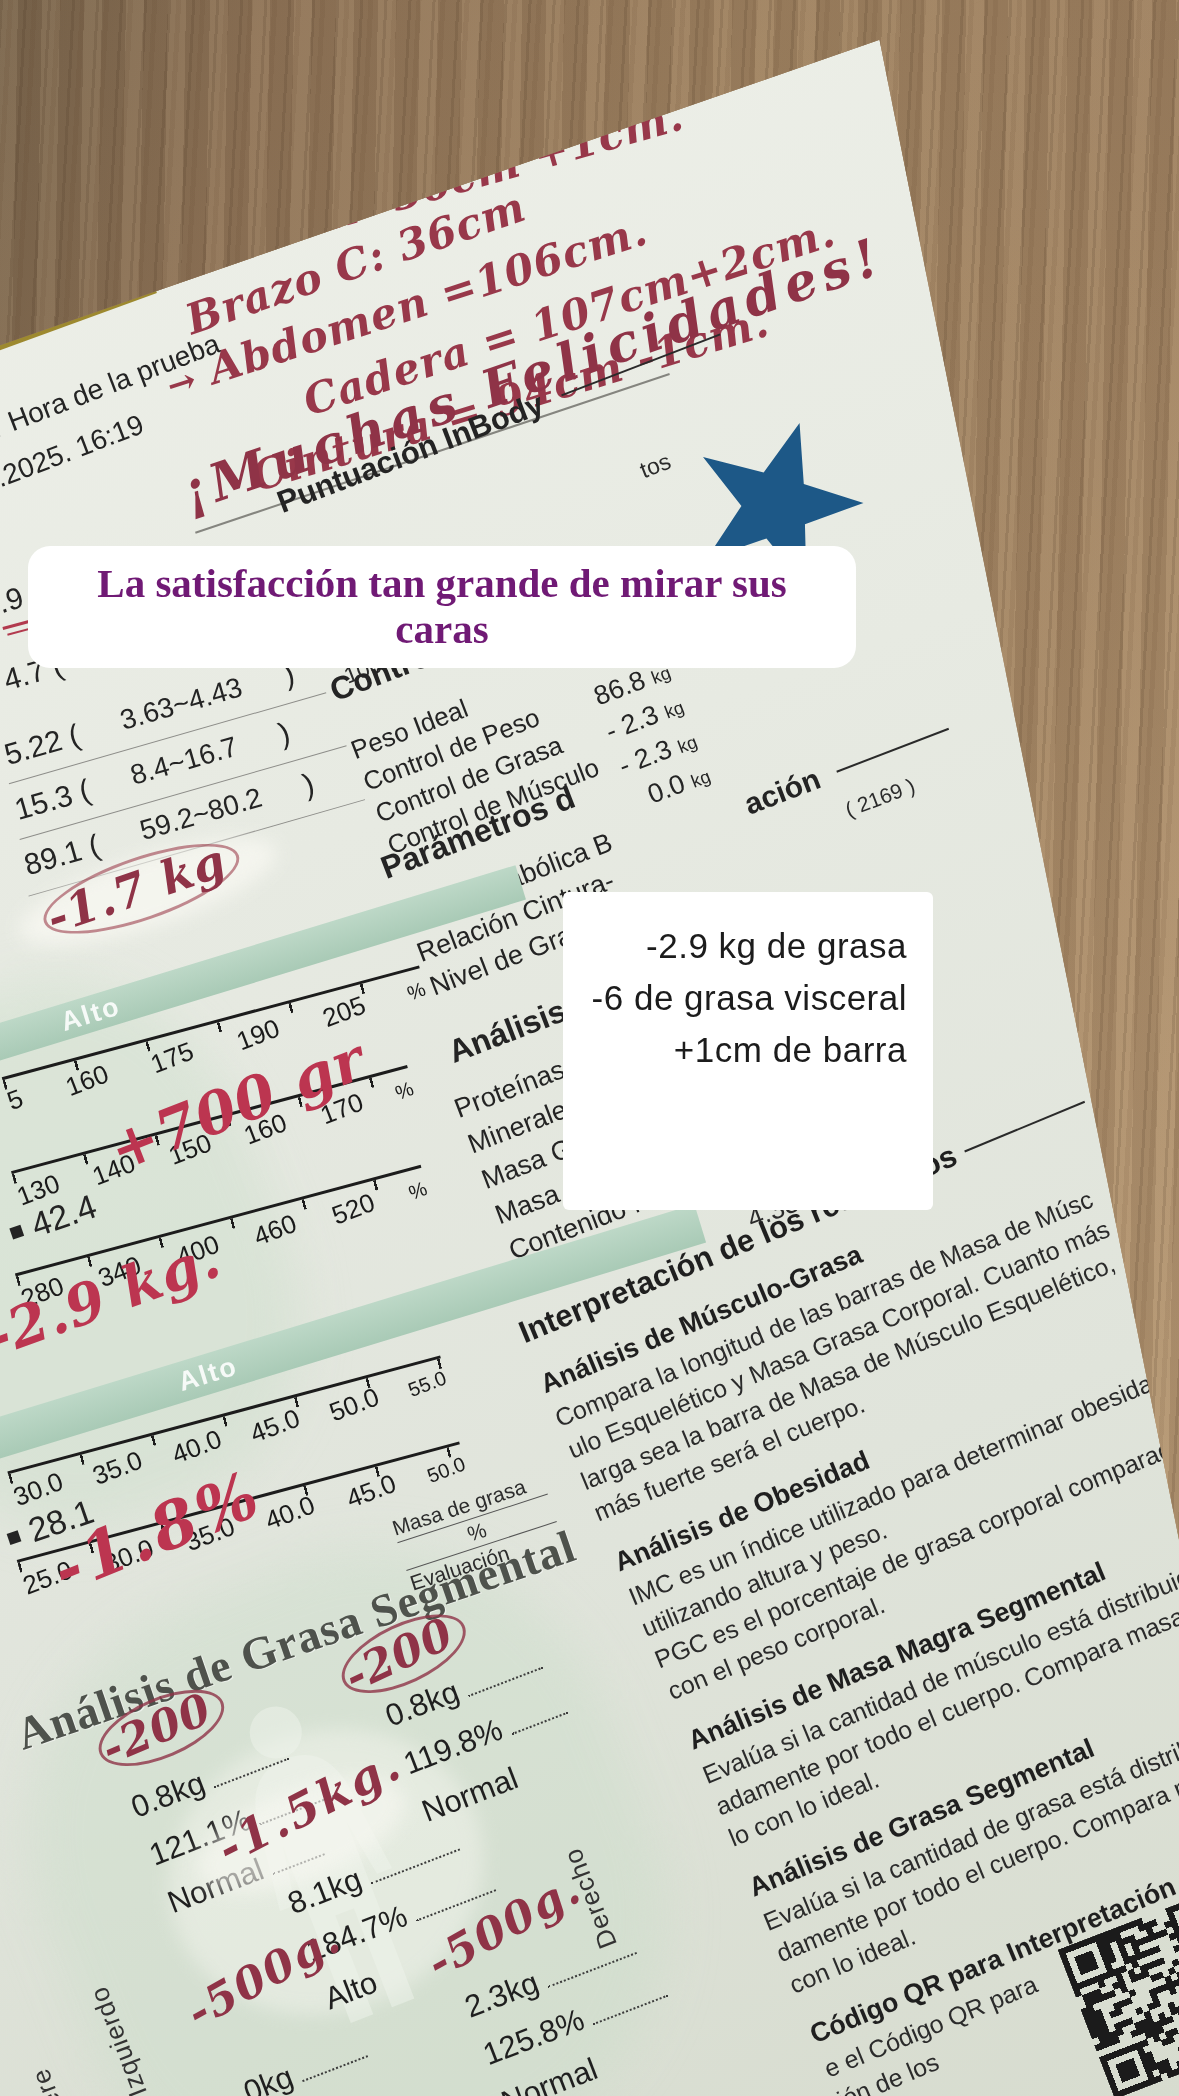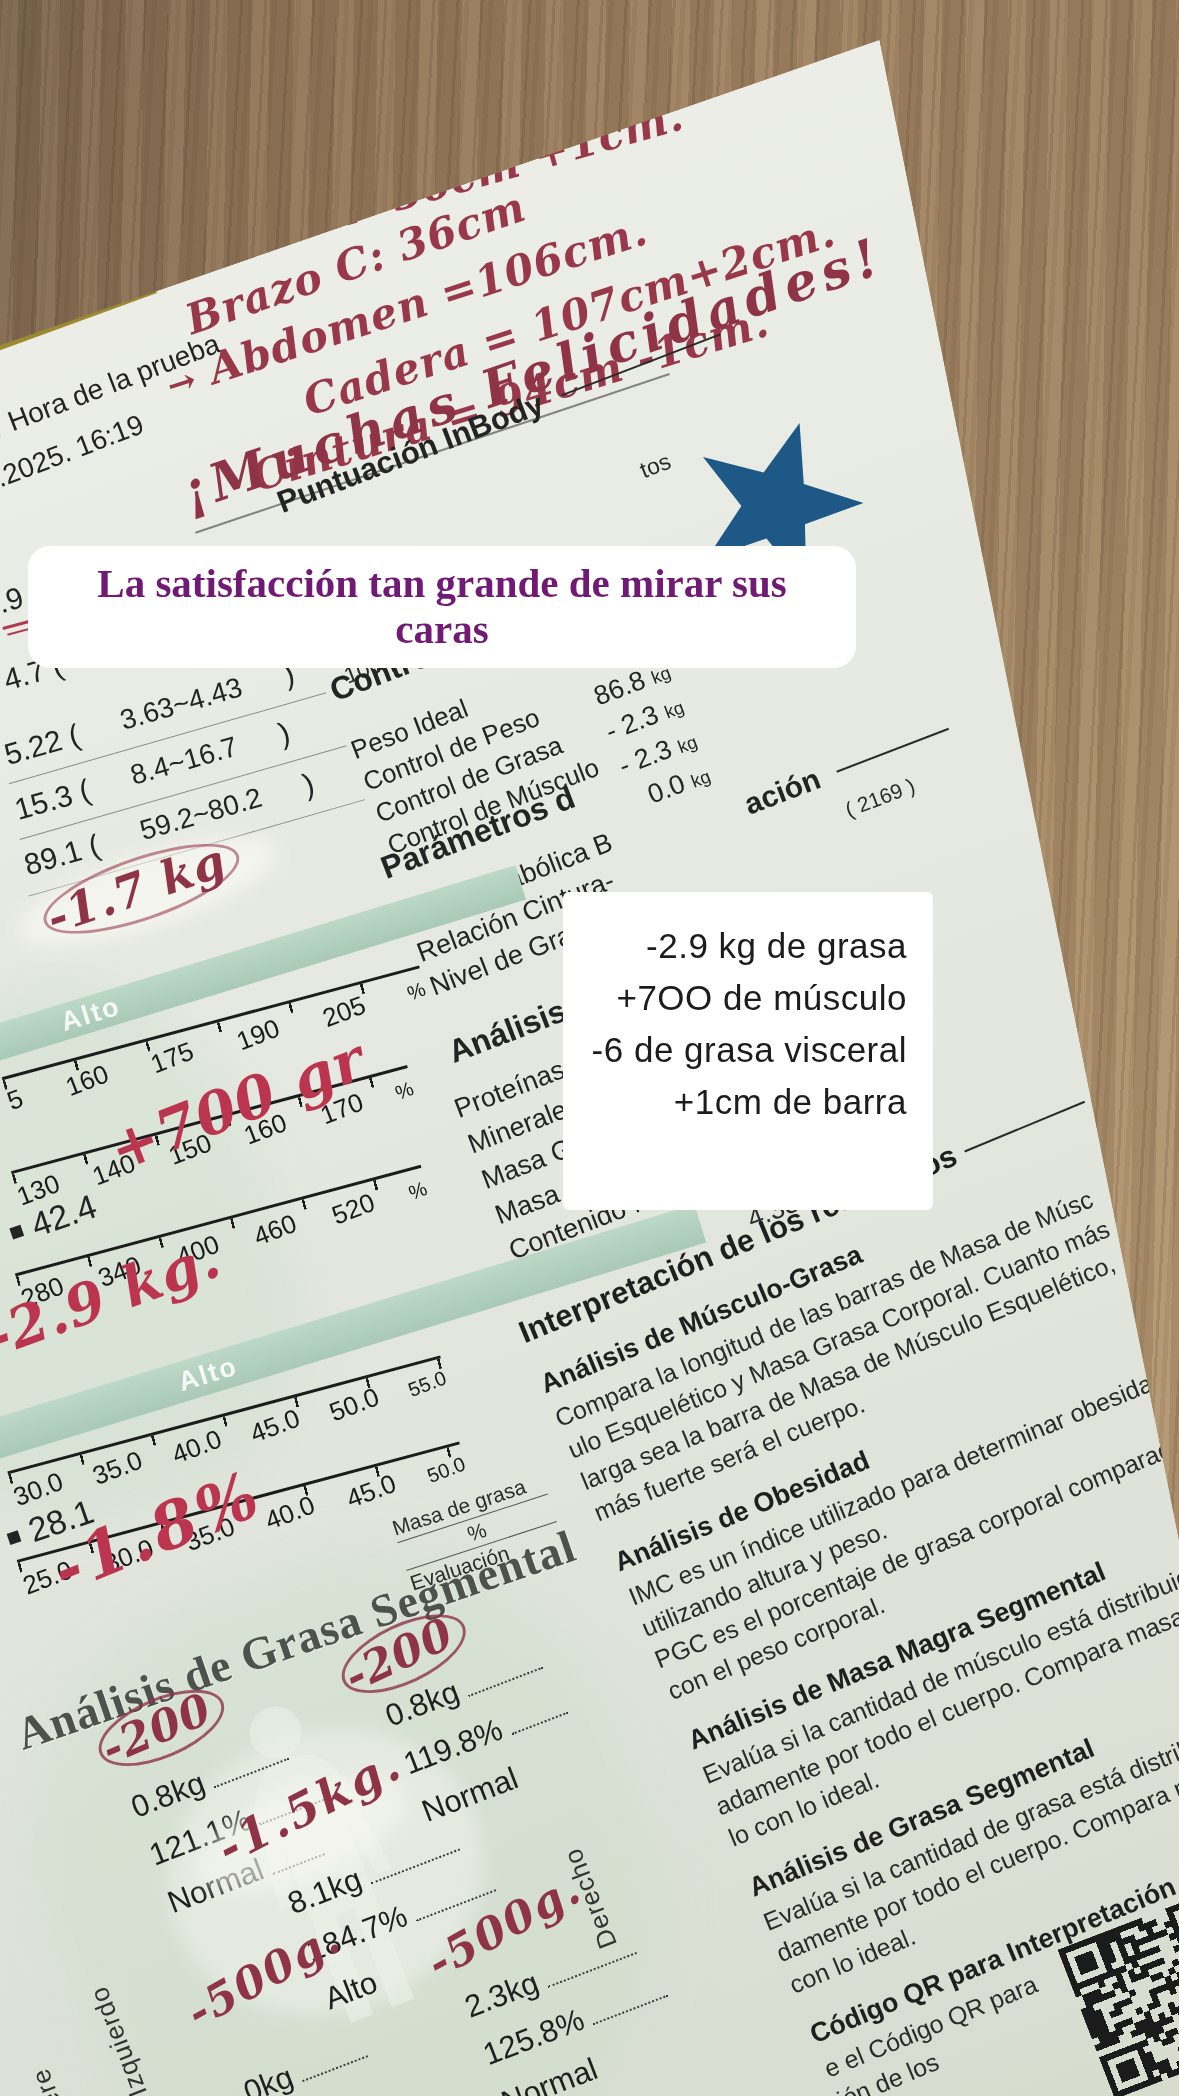--- a/index.html
+++ b/index.html
@@ -687,19 +687,18 @@
     <polygon points="50,0 62,33 98,34 69,55 80,90 50,69 20,90 31,55 2,34 38,33" fill="#1d5887"></polygon>
   </svg>
 
   <div class="a sticker-wrap" style="left:28px;top:546px;width:828px;">
     <div><span class="sticker-line">La satisfacción tan grande de mirar sus caras</span></div>
   </div>
 
   <div class="a whitebox" style="left:563px;top:892px;width:370px;height:318px;">
     <div class="wb-lines" style="padding:28px 26px 0 0;">
         <div>-2.9 kg de grasa</div>
-        <div>+7OO de músculo</div>
         <div>-6 de grasa visceral</div>
         <div>+1cm de barra</div>
       </div>
   </div>
 
 </div>
 
 </body></html>

